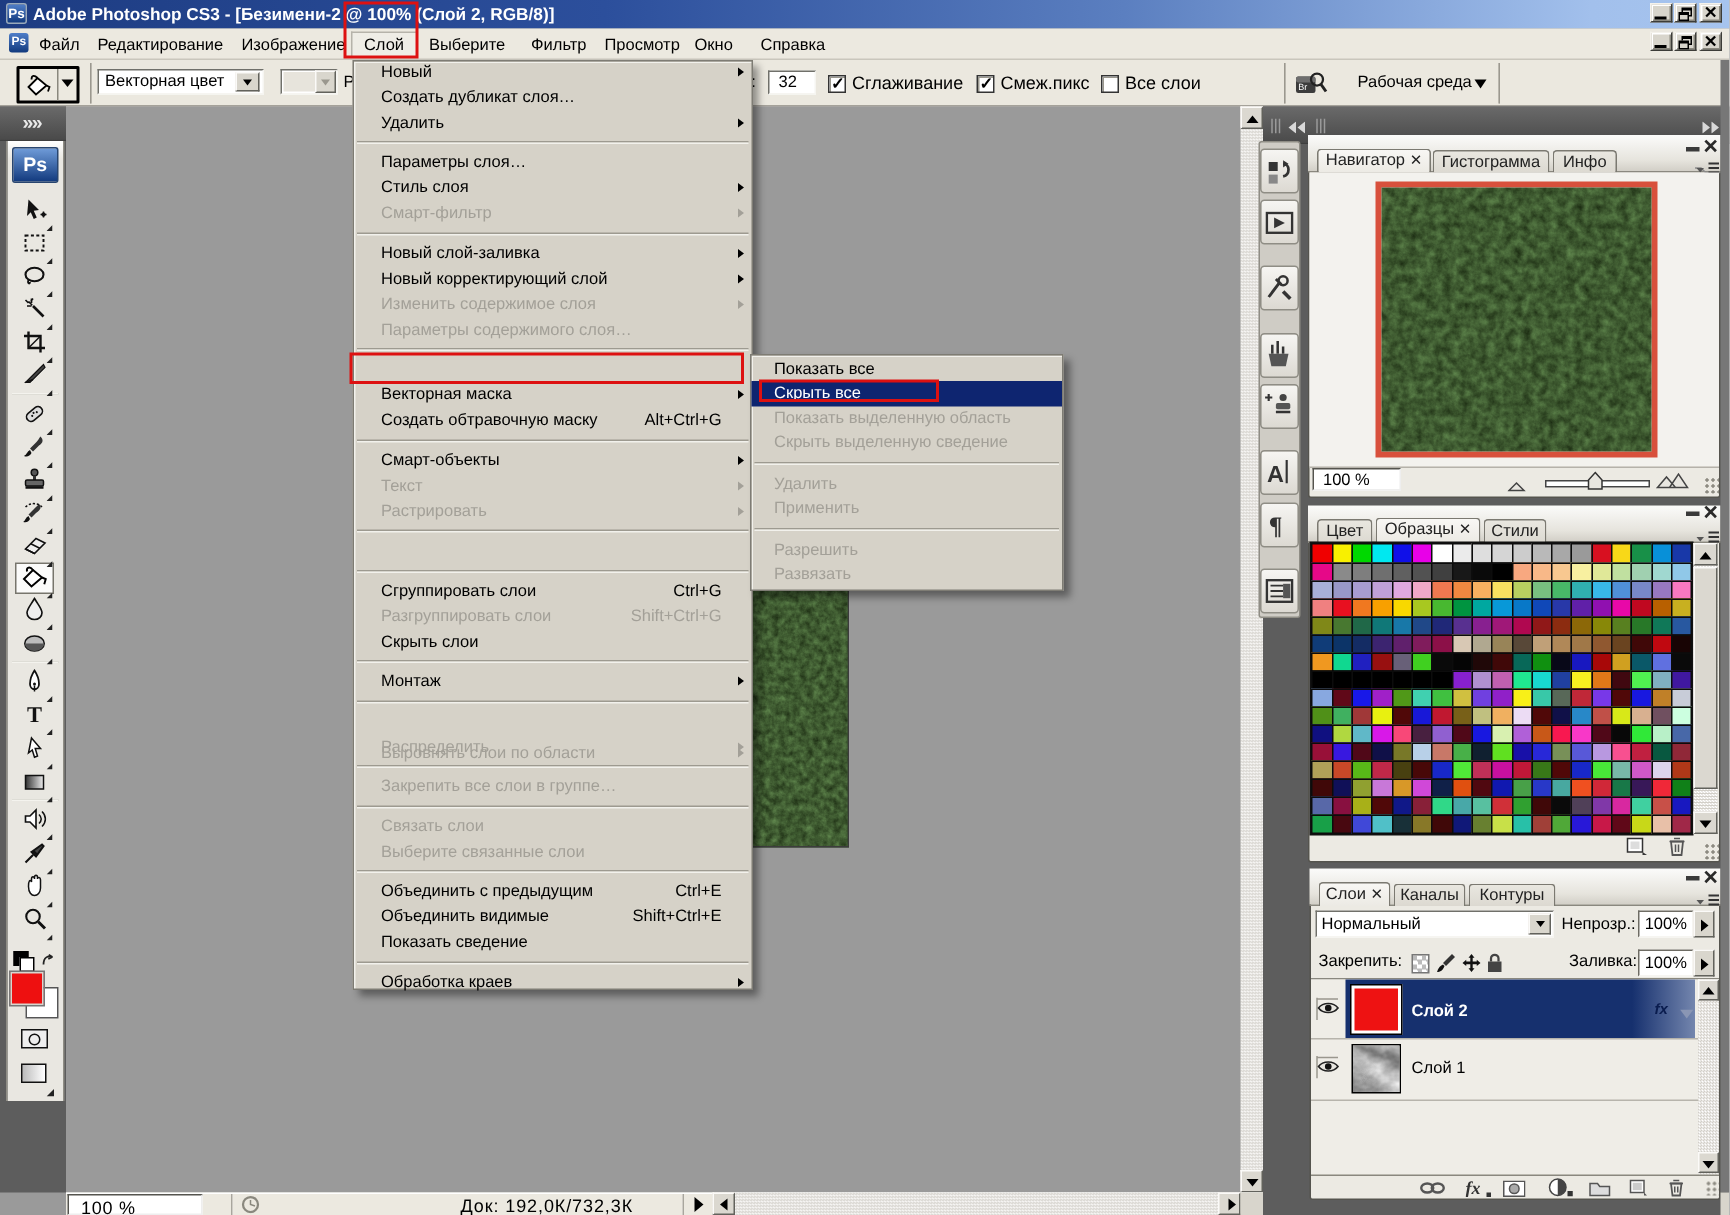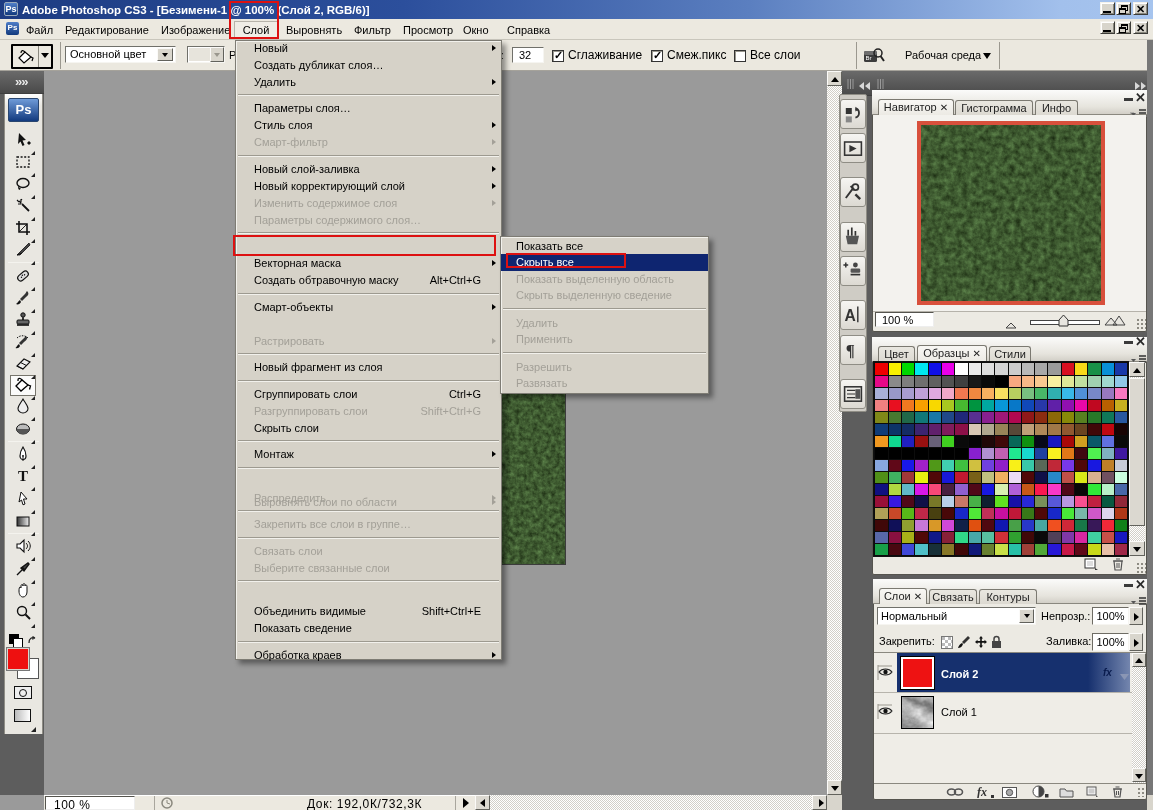--- a/index.html
+++ b/index.html
@@ -25,36 +25,36 @@
 .spin{position:absolute;box-sizing:border-box;background:#fff;border:1px solid;border-color:#6e6c64 #f6f5f1 #f6f5f1 #6e6c64;text-align:center;font-size:11px}
 .spbtn{position:absolute;box-sizing:border-box;background:#d9d6cd;border:1px solid;border-color:#fbfaf8 #62625c #62625c #fbfaf8}
 .cb{position:absolute;width:12px;height:12px;background:#fff;border:1px solid #333;box-shadow:inset 1px 1px 0 #9a988e}
 .ck{position:absolute;left:1px;top:-2px;font-size:11px;font-weight:bold;color:#000}
 .grip{background-image:radial-gradient(#8d8b82 1px,transparent 1.2px);background-size:4px 4px}
 </style></head><body>
 <div id="app">
 
 <div class="ab" style="left:0px;top:0px;width:1153px;height:19px;background:linear-gradient(90deg,#1d3c82 0%,#2c4f9c 35%,#5b7fc0 65%,#a2c0ec 92%,#a6c4ee 100%)"></div>
 <div class="ab" style="left:4px;top:2px;width:14px;height:14px;background:linear-gradient(#4f7ec8,#123a7e);border:1px solid #9ab;border-radius:2px;color:#fff;font-size:9px;font-weight:bold;text-align:center;line-height:13px">Ps</div>
-<div class="ab" style="left:22px;top:3px;width:700px;height:14px;color:#fff;font-weight:bold;font-size:11.5px;letter-spacing:0px;line-height:14px">Adobe Photoshop CS3 - [Безимени-1 @ 100% (Слой 2, RGB/6)]</div>
+<div class="ab" style="left:22px;top:3px;width:700px;height:14px;color:#fff;font-weight:bold;font-size:11.5px;letter-spacing:0px;line-height:14px">Adobe Photoshop CS3 - [Безимени-2 @ 100% (Слой 2, RGB/8)]</div>
 <div class="ab winbtn" style="left:1100px;top:2px;width:15px;height:13px;">
       <div class="ab" style="left:2px;top:8px;width:8px;height:2px;background:#000"></div>
     </div>
     <div class="ab winbtn" style="left:1116px;top:2px;width:15px;height:13px;">
       <div class="ab" style="left:4px;top:2px;width:7px;height:6px;border:1px solid #000;border-top-width:2px"></div>
       <div class="ab" style="left:2px;top:5px;width:7px;height:6px;border:1px solid #000;border-top-width:2px;background:#d8d5cc"></div>
     </div>
     <div class="ab winbtn" style="left:1133px;top:2px;width:15px;height:13px;font-size:11px;line-height:12px">✕</div>
 <div class="ab" style="left:0px;top:19px;width:1153px;height:21px;background:#ece9e0;border-bottom:1px solid #c9c6bc"></div>
 <div class="ab" style="left:6px;top:22px;width:13px;height:13px;background:linear-gradient(#4f7ec8,#123a7e);border-radius:2px;color:#fff;font-size:8px;font-weight:bold;text-align:center;line-height:12px">Ps</div>
 <div class="ab" style="left:26px;top:23px;width:95px;height:15px;line-height:14px">Файл</div>
 <div class="ab" style="left:65px;top:23px;width:95px;height:15px;line-height:14px">Редактирование</div>
 <div class="ab" style="left:161px;top:23px;width:95px;height:15px;line-height:14px">Изображение</div>
 <div class="ab" style="left:234px;top:21px;width:44px;height:17px;background:#efede6;border:1px solid;border-color:#b6b3aa #f8f7f3 #f8f7f3 #b6b3aa;padding:0 6px;line-height:16px;text-align:center">Слой</div>
-<div class="ab" style="left:286px;top:23px;width:95px;height:15px;line-height:14px">Выровнять</div>
+<div class="ab" style="left:286px;top:23px;width:95px;height:15px;line-height:14px">Выберите</div>
 <div class="ab" style="left:354px;top:23px;width:95px;height:15px;line-height:14px">Фильтр</div>
 <div class="ab" style="left:403px;top:23px;width:95px;height:15px;line-height:14px">Просмотр</div>
 <div class="ab" style="left:463px;top:23px;width:95px;height:15px;line-height:14px">Окно</div>
 <div class="ab" style="left:507px;top:23px;width:95px;height:15px;line-height:14px">Справка</div>
 <div class="ab winbtn" style="left:1100px;top:21px;width:15px;height:13px;">
       <div class="ab" style="left:2px;top:8px;width:8px;height:2px;background:#000"></div>
     </div>
     <div class="ab winbtn" style="left:1116px;top:21px;width:15px;height:13px;">
       <div class="ab" style="left:4px;top:2px;width:7px;height:6px;border:1px solid #000;border-top-width:2px"></div>
       <div class="ab" style="left:2px;top:5px;width:7px;height:6px;border:1px solid #000;border-top-width:2px;background:#d8d5cc"></div>
@@ -68,21 +68,21 @@
     </div>
 <div class="ab" style="left:17px;top:49px;width:18px;height:15px;"><svg width="18" height="15">
         <g fill="none" stroke="#000" stroke-width="1.2">
           <path d="M2 9 L8 3 L14 8 L7 14 Z" fill="#fff"></path>
           <path d="M8 3 C6 1 4 1 4 4"></path>
           <path d="M14 8 L16 9 L15 12"></path>
         </g>
       </svg></div>
 <div class="ab" style="left:60px;top:42px;width:1px;height:27px;background:#c6c3ba;border-left:1px solid #9b988f"></div>
 <div class="ab sunken" style="left:65px;top:46px;width:111px;height:17px;"></div>
-<div class="ab" style="left:70px;top:48px;width:80px;height:13px;line-height:13px">Основной цвет</div>
+<div class="ab" style="left:70px;top:48px;width:80px;height:13px;line-height:13px">Векторная цвет</div>
 <div class="ab spbtn" style="left:157px;top:48px;width:16px;height:13px;">
       <div style="margin:4px auto 0;width:0;height:0;border-top:4px solid #000;border-left:3.5px solid transparent;border-right:3.5px solid transparent"></div>
     </div>
 <div class="ab sunken" style="left:187px;top:46px;width:38px;height:17px;">
       <div class="ab" style="left:1px;top:1px;width:22px;height:13px;background:#e7e4dc"></div>
     </div>
 <div class="ab spbtn" style="left:210px;top:47px;width:14px;height:15px;">
       <div style="margin:5px auto 0;width:0;height:0;border-top:4px solid #9a978e;border-left:3.5px solid transparent;border-right:3.5px solid transparent"></div>
     </div>
 <div class="ab" style="left:229px;top:49px;width:12px;height:13px;line-height:13px">Ре</div>
@@ -756,21 +756,21 @@
 <div class="ab" style="left:1112px;top:557px;width:12px;height:14px;"><svg width="12" height="14">
         <path d="M2 4 h8 l-1 9 h-6 z" fill="none" stroke="#555" stroke-width="1.2"></path>
         <path d="M4 2 h4 M1 4 h10 M5 6 v5 M7 6 v5" stroke="#555"></path>
       </svg></div>
 <div class="ab grip" style="left:1136px;top:562px;width:10px;height:11px;"></div>
 <div class="ab panel" style="left:873px;top:579px;width:274px;height:221px;"></div>
 <div class="ab" style="left:873px;top:579px;width:274px;height:25px;background:linear-gradient(#fbfbfa,#e6e4dd 70%,#d2cfc7);border-bottom:1px solid #8a887f"></div>
 <div class="ab" style="left:1124px;top:584px;width:9px;height:3px;background:#3a3a3a"></div>
 <div class="ab" style="left:1135px;top:579px;width:12px;height:12px;font-size:13px;font-weight:bold;color:#2a2a2a;line-height:11px">✕</div>
 <div class="ab tab tabon" style="left:879px;top:588px;width:48px;height:16px;">Слои <span style="font-size:10px">✕</span></div>
-<div class="ab tab" style="left:929px;top:589px;width:48px;height:15px;">Связать</div>
+<div class="ab tab" style="left:929px;top:589px;width:48px;height:15px;">Каналы</div>
 <div class="ab tab" style="left:979px;top:589px;width:58px;height:15px;">Контуры</div>
 <div class="ab" style="left:1130px;top:595px;width:17px;height:8px;"><svg width="17" height="8">
         <path d="M1 4 l5 0 l-2.5 3 z" fill="#555"></path>
         <path d="M9 1 h7 M9 4 h7 M9 7 h7" stroke="#333" stroke-width="1.4"></path>
       </svg></div>
 <div class="ab sunken" style="left:877px;top:607px;width:159px;height:18px;"></div>
 <div class="ab" style="left:881px;top:610px;width:100px;height:13px;line-height:13px">Нормальный</div>
 <div class="ab spbtn" style="left:1019px;top:609px;width:15px;height:14px;">
       <div style="margin:4px auto 0;width:0;height:0;border-top:4px solid #000;border-left:3.5px solid transparent;border-right:3.5px solid transparent"></div>
     </div>
@@ -890,38 +890,39 @@
       <div class="msep" style="top:114.8px"></div>
       <div class="mitem" style="top:120.5px">Новый слой-заливка<span class="arr"></span></div>
       <div class="mitem" style="top:137.5px">Новый корректирующий слой<span class="arr"></span></div>
       <div class="mitem dis" style="top:154.5px">Изменить содержимое слоя<span class="arr arrg"></span></div>
       <div class="mitem dis" style="top:171.5px">Параметры содержимого слоя…</div>
       <div class="msep" style="top:192.3px"></div>
       <div class="mitem" style="top:215.0px">Векторная маска<span class="arr"></span></div>
       <div class="mitem" style="top:232.0px">Создать обтравочную маску<span class="sc" style="top:0">Alt+Ctrl+G</span></div>
       <div class="msep" style="top:252.8px"></div>
       <div class="mitem" style="top:258.5px">Смарт-объекты<span class="arr"></span></div>
+      <div class="mitem dis" style="top:275.5px">Текст<span class="arr arrg"></span></div>
       <div class="mitem dis" style="top:292.5px">Растрировать<span class="arr arrg"></span></div>
       <div class="msep" style="top:313.3px"></div>
-      <div class="mitem" style="top:319.0px">Новый фрагмент из слоя</div>
       <div class="msep" style="top:339.8px"></div>
       <div class="mitem" style="top:345.5px">Сгруппировать слои<span class="sc" style="top:0">Ctrl+G</span></div>
       <div class="mitem" style="top:379.5px">Скрыть слои</div>
       <div class="mitem dis" style="top:362.5px">Разгруппировать слои<span class="sc dis" style="top:0">Shift+Ctrl+G</span></div>
       <div class="msep" style="top:400.3px"></div>
       <div class="mitem" style="top:406.0px">Монтаж<span class="arr"></span></div>
       <div class="msep" style="top:426.8px"></div>
       <div class="mitem dis" style="top:454px">Выровнять слои по области<span class="arr arrg"></span></div>
       <div class="mitem dis" style="top:449.5px">Распределить<span class="arr arrg"></span></div>
       <div class="msep" style="top:470.3px"></div>
       <div class="mitem dis" style="top:476.0px">Закрепить все слои в группе…</div>
       <div class="msep" style="top:496.8px"></div>
       <div class="mitem dis" style="top:502.5px">Связать слои</div>
       <div class="mitem dis" style="top:519.5px">Выберите связанные слои</div>
       <div class="msep" style="top:540.3px"></div>
+      <div class="mitem" style="top:546.0px">Объединить с предыдущим<span class="sc" style="top:0">Ctrl+E</span></div>
       <div class="mitem" style="top:563.0px">Объединить видимые<span class="sc" style="top:0">Shift+Ctrl+E</span></div>
       <div class="mitem" style="top:580.0px">Показать сведение</div>
       <div class="msep" style="top:600.8px"></div>
       <div class="mitem" style="top:606.5px">Обработка краев<span class="arr"></span></div>
     </div>
 <div class="ab" style="left:233px;top:235px;width:263px;height:21px;border:2px solid #dd1111;z-index:60"></div>
 <div class="ab" style="left:229px;top:1px;width:50px;height:38px;border:2px solid #dd1111;z-index:60"></div>
 <div class="ab" style="left:500px;top:236px;width:209px;height:158px;background:#d6d2c8;border:1px solid #7e7c74;box-shadow:1px 1px 0 #f2f1ec inset, 4px 4px 5px rgba(0,0,0,0.4);z-index:55"></div>
 <div class="ab" style="left:500px;top:236px;width:209px;height:158px;z-index:56">
       <div class="smitem" style="top:1.5px">Показать все</div>

